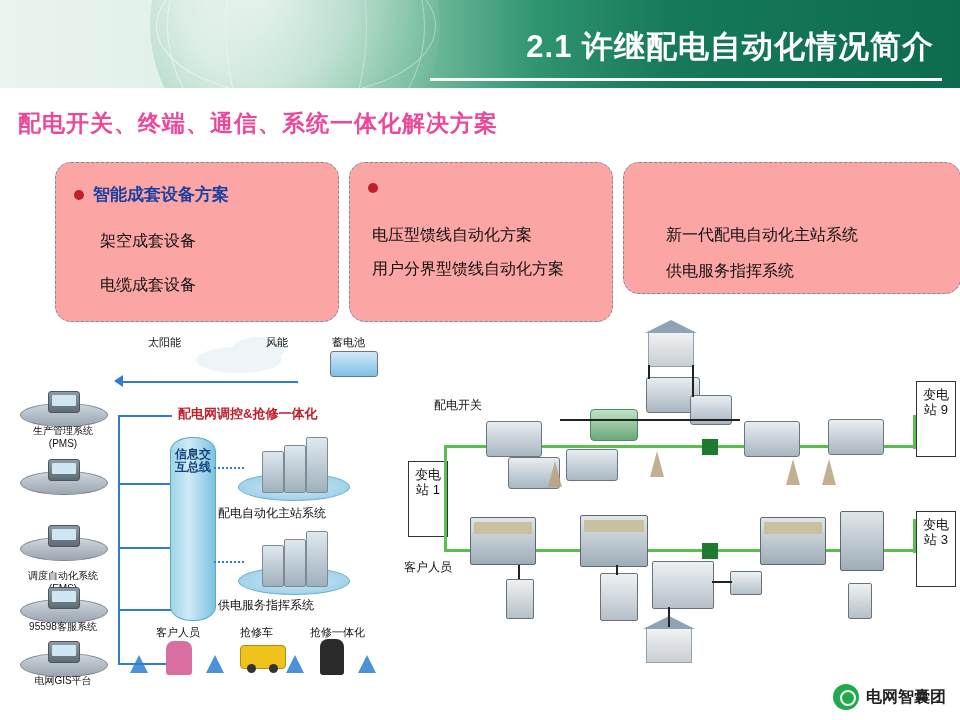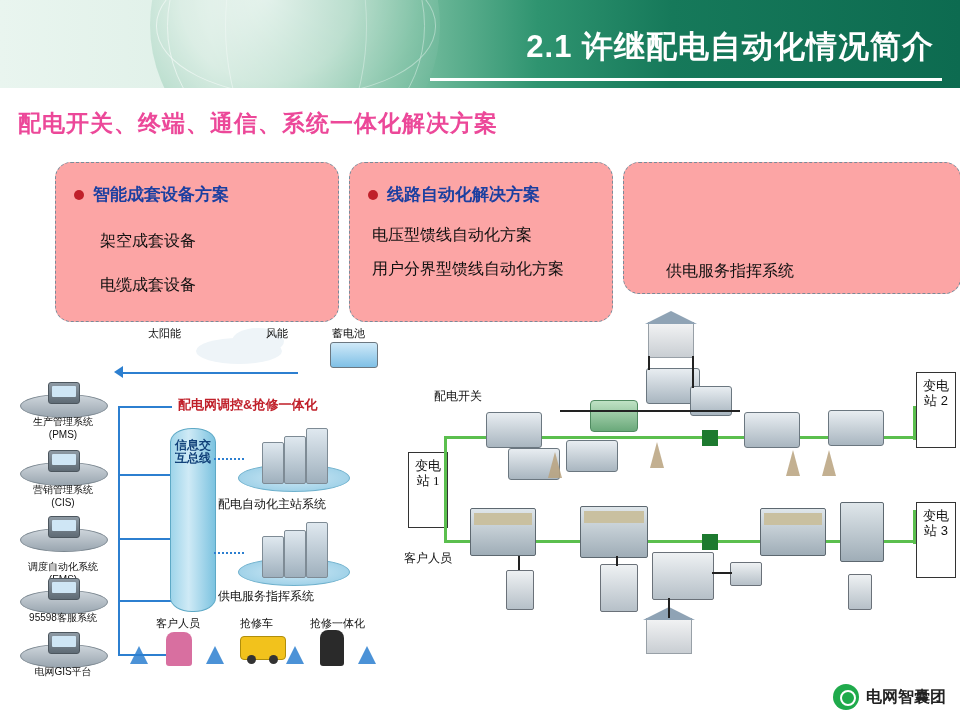--- a/index.html
+++ b/index.html
@@ -25,21 +25,21 @@
   .box{position:absolute;border:1.5px dashed #7a8b99;border-radius:16px;background:#fca5a5;margin-left:27px;}
   .box1{left:28px;top:162px;width:282px;height:158px;}
   .box2{left:322px;top:162px;width:262px;height:158px;}
   .box3{left:596px;top:162px;width:336px;height:130px;}
   .box-head{position:absolute;left:18px;top:20px;display:flex;align-items:center;}
   .bullet{width:10px;height:10px;border-radius:50%;background:#c0202a;margin-right:9px;flex:none;}
   .box-head-text{font-size:17px;font-weight:bold;color:#1b3fa0;white-space:nowrap;}
   .box-item{position:absolute;font-size:16px;color:#111111;white-space:nowrap;}
 
   
-  .diagram{position:absolute;left:0;top:310px;width:812px;height:390px;}
+  .diagram{position:absolute;left:0;top:319px;width:812px;height:390px;}
 
   .lbl{position:absolute;font-size:11px;color:#111;white-space:nowrap;}
 
   
   .sysnode{position:absolute;width:86px;height:34px;}
   .sysnode .disc{position:absolute;left:0;top:12px;width:86px;height:22px;border-radius:50%/50%;
      background:linear-gradient(180deg,#cfd6dc,#9aa6b0);border:1px solid #7b8790;}
   .sysnode .mon{position:absolute;left:28px;top:0px;width:30px;height:20px;border-radius:3px;
      background:linear-gradient(180deg,#8e9aa4,#5f6b75);border:1px solid #4c565e;}
   .sysnode .mon:after{content:"";position:absolute;left:3px;top:3px;width:24px;height:11px;background:#cfe6f5;border-radius:1px;}
@@ -116,27 +116,27 @@
     <span class="bullet"></span>
     <span class="box-head-text">智能成套设备方案</span>
   </div>
   <div class="box-item" style="left:44px;top:68px;">架空成套设备</div>
   <div class="box-item" style="left:44px;top:112px;">电缆成套设备</div>
 </div>
 
 <div class="box box2">
   <div class="box-head">
     <span class="bullet"></span>
-    <span class="box-head-text">线路自动化解决方案</span>
   </div>
   <div class="box-item" style="left:22px;top:96px;">用户分界型馈线自动化方案</div>
   <div class="box-item" style="left:22px;top:62px;">电压型馈线自动化方案</div>
 </div>
 
 <div class="box box3">
+  <div class="box-item" style="left:42px;top:62px;">新一代配电自动化主站系统</div>
   <div class="box-item" style="left:42px;top:98px;">供电服务指挥系统</div>
 </div>
 
 <div class="diagram">
 
   <div class="cloud" style="left:196px;top:28px;width:86px;height:26px;"></div>
   <div class="cloud" style="left:232px;top:18px;width:52px;height:26px;"></div>
   <div class="lbl" style="left:148px;top:16px;">太阳能</div>
   <div class="lbl" style="left:266px;top:16px;">风能</div>
   <div class="lbl" style="left:332px;top:16px;">蓄电池</div>
@@ -151,24 +151,20 @@
   </div>
   <div class="syslabel" style="left:3px;top:106px;">
     <span>生产管理系统</span><br>
     <span>(PMS)</span>
   </div>
 
   <div class="sysnode" style="left:20px;top:140px;">
     <div class="disc"></div>
     <div class="mon"></div>
   </div>
-  <div class="syslabel" style="left:3px;top:174px;">
-    <span>营销管理系统</span><br>
-    <span>(CIS)</span>
-  </div>
 
   <div class="sysnode" style="left:20px;top:206px;">
     <div class="disc"></div>
     <div class="mon"></div>
   </div>
   <div class="syslabel" style="left:3px;top:240px;margin-top:11px;">
     <span>调度自动化系统</span><br>
     <span>(EMS)</span>
   </div>
 
@@ -227,25 +223,25 @@
   <div class="person" style="left:320px;top:320px;width:24px;height:36px;background:#2a2a2a;border-radius:8px 8px 3px 3px;"></div>
 
   <div class="antenna" style="left:130px;top:336px;"></div>
   <div class="antenna" style="left:206px;top:336px;"></div>
   <div class="antenna" style="left:286px;top:336px;"></div>
   <div class="antenna" style="left:358px;top:336px;"></div>
 
   <div class="lbl" style="left:434px;top:78px;font-size:12px;">配电开关</div>
   <div class="lbl" style="left:404px;top:240px;font-size:12px;">客户人员</div>
 
-  <div class="substation" style="left:408px;top:142px;height:62px;font-family:Liberation Serif, serif;">
+  <div class="substation" style="left:408px;top:142px;height:62px;">
     <span>变电站 1</span>
   </div>
   <div class="substation" style="left:916px;top:62px;height:62px;">
-    <span>变电站 2</span>
+    <span>变电站 9</span>
   </div>
   <div class="substation" style="left:916px;top:192px;height:62px;">
     <span>变电站 3</span>
   </div>
 
   <div class="line" style="left:444px;top:126px;width:472px;height:3px;"></div>
   <div class="line" style="left:444px;top:230px;width:472px;height:3px;"></div>
   <div class="line" style="left:444px;top:126px;width:3px;height:106px;"></div>
   <div class="line" style="left:913px;top:96px;width:3px;height:34px;"></div>
   <div class="line" style="left:913px;top:200px;width:3px;height:34px;"></div>

